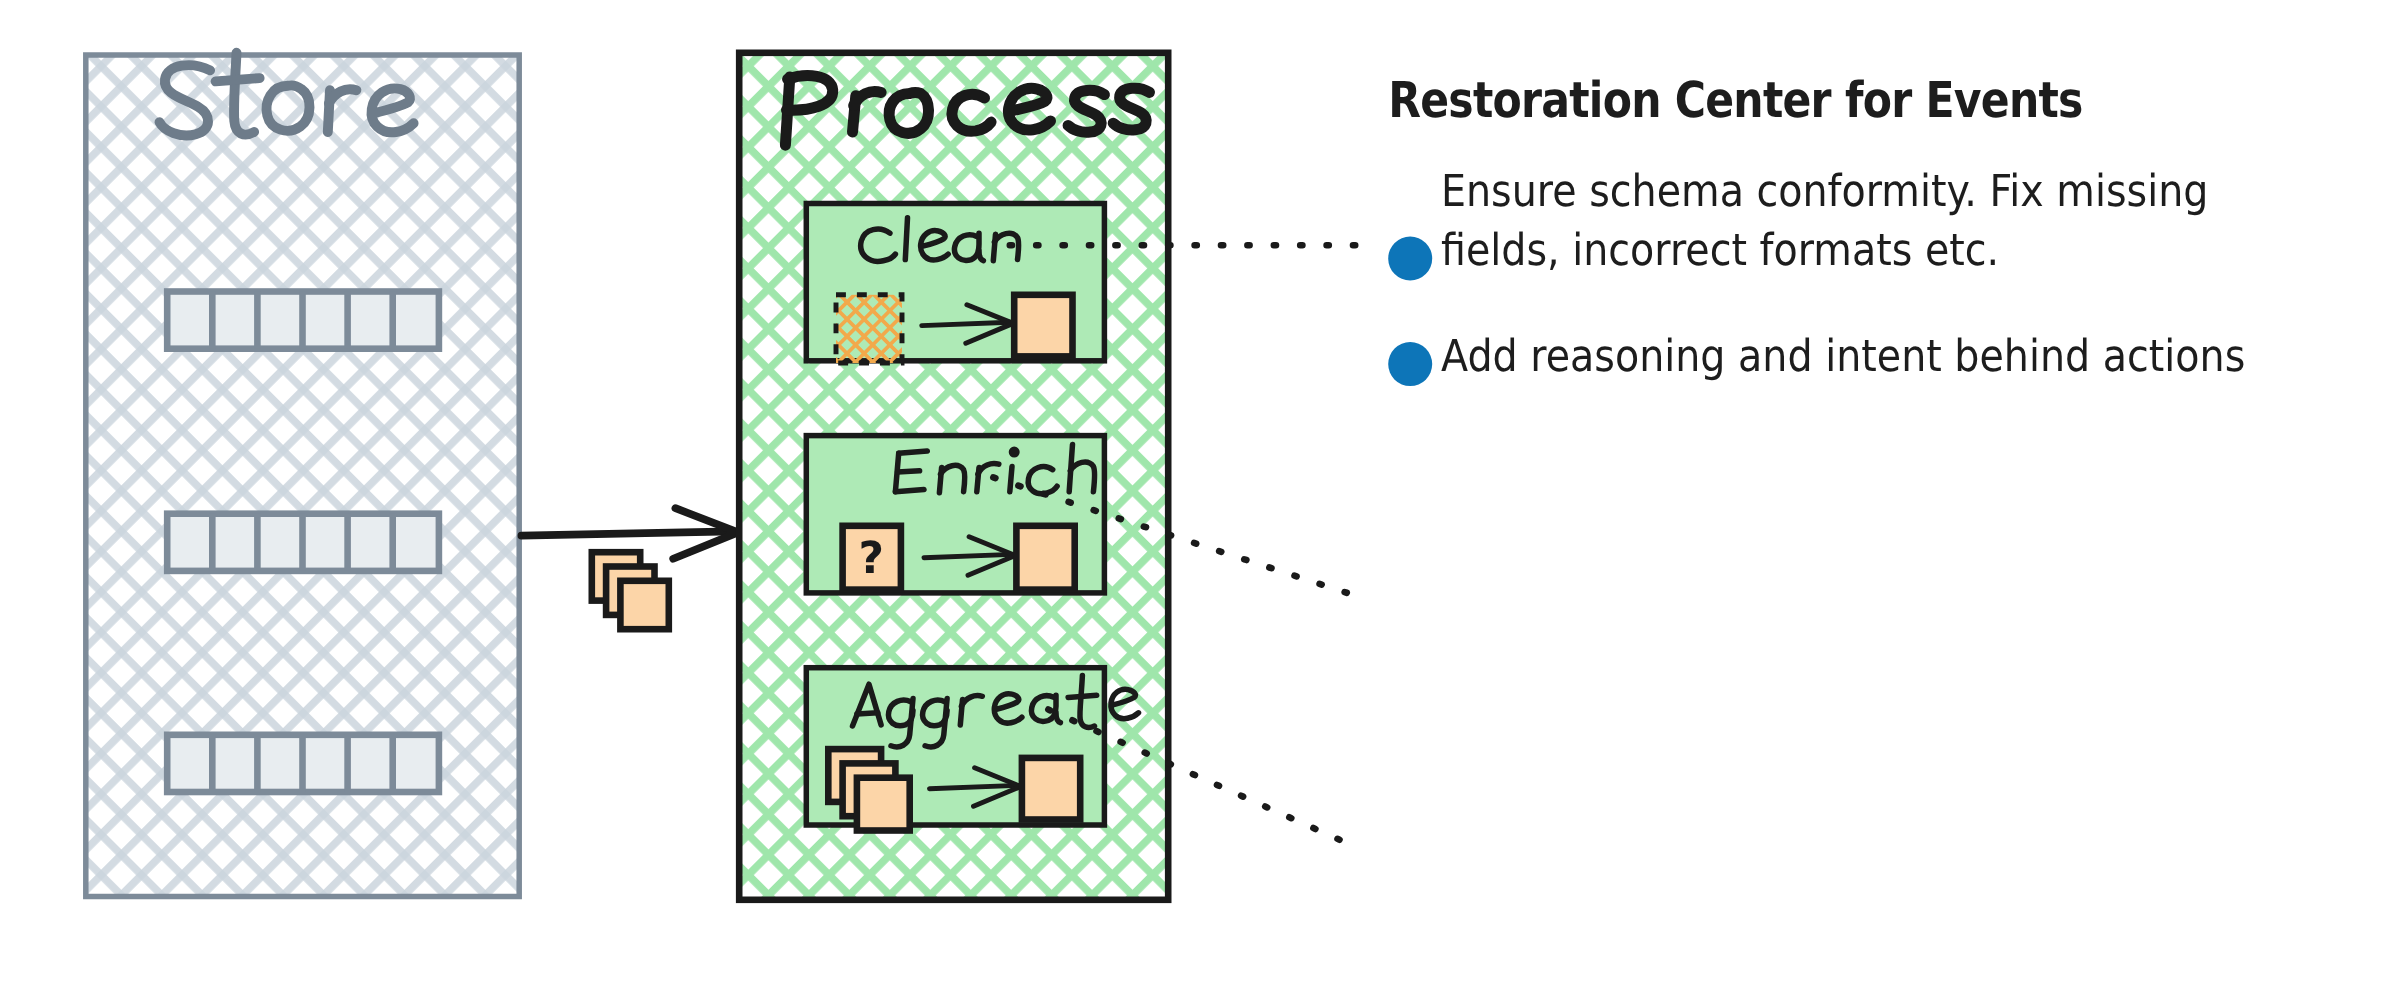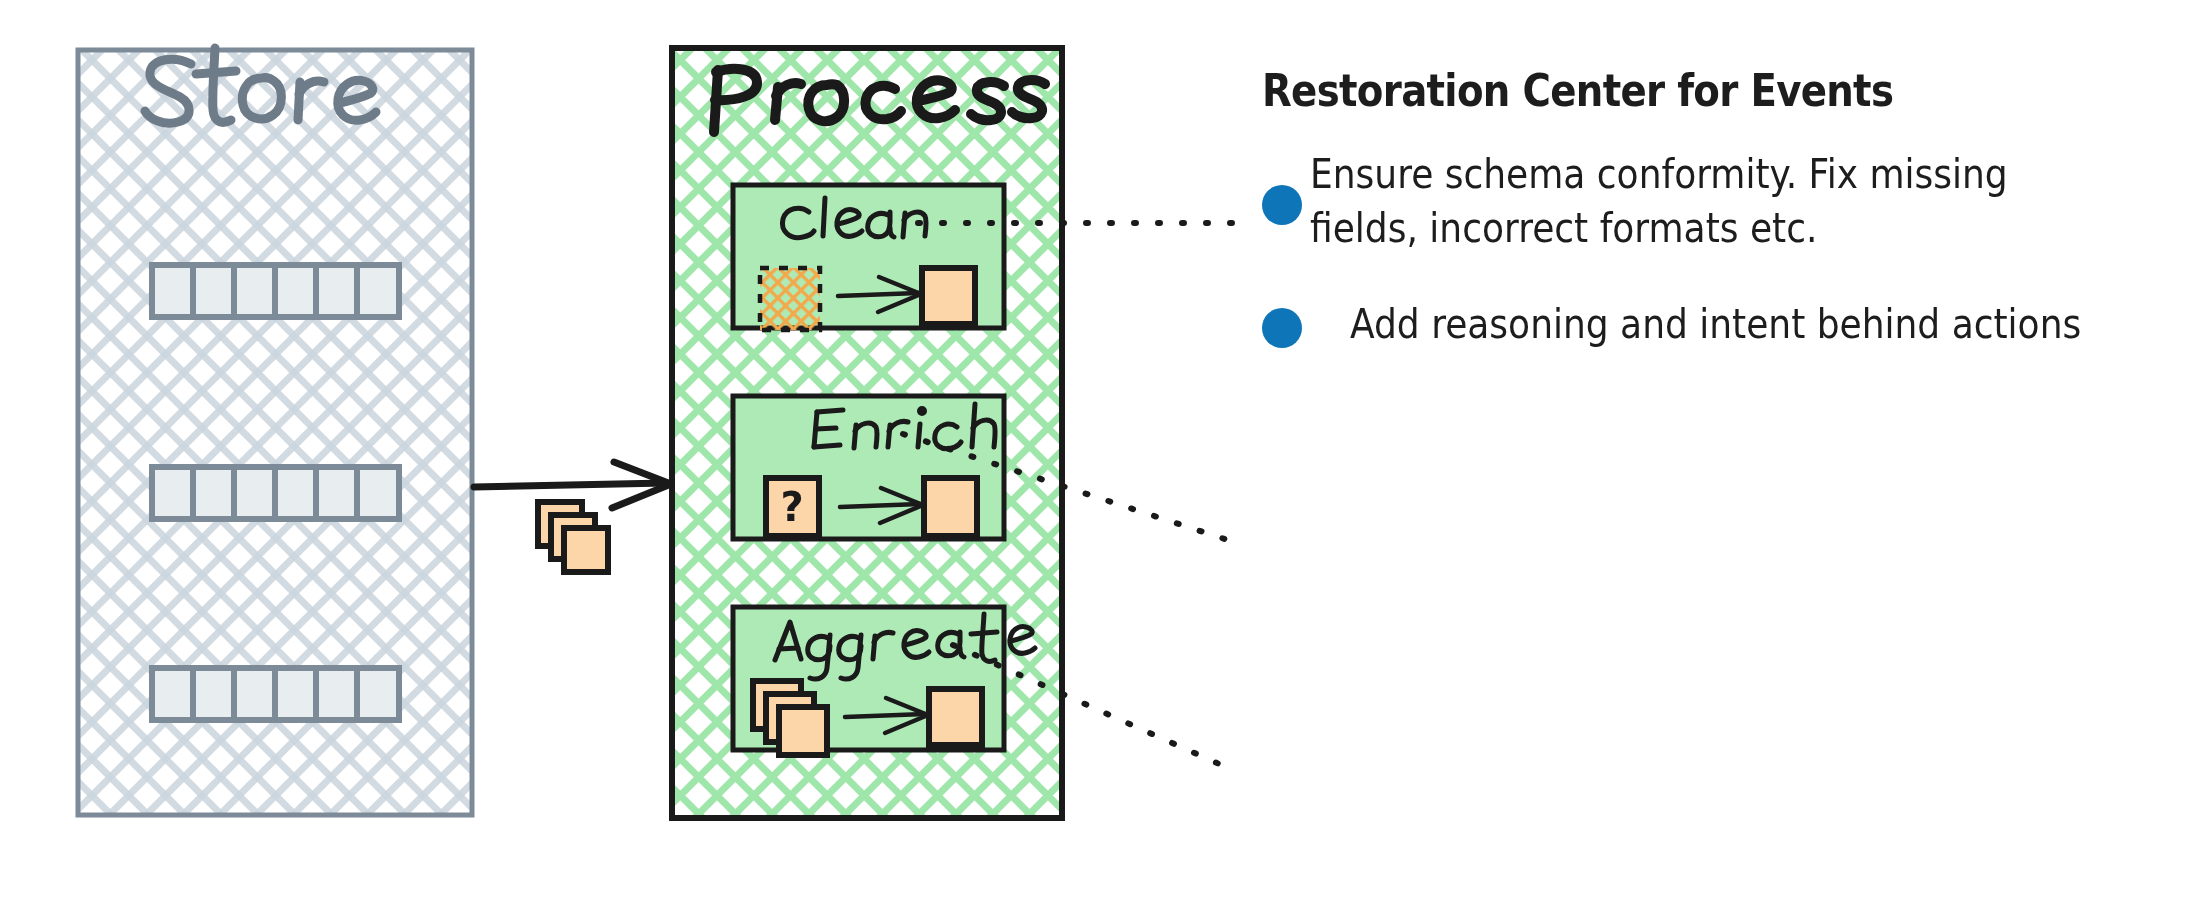--- a/index.html
+++ b/index.html
@@ -21,40 +21,40 @@
     letter-spacing:-0.8px;
     color:#1d1d1d;
     transform:scaleX(0.86);
     transform-origin:left center;
     white-space:nowrap;
     line-height:1.0;
     margin-bottom:34px;
   }
   .bullet-row{
     display:flex;
-    align-items:center;
+    align-items:flex-end;
     margin-bottom:42px;
   }
   .bullet-dot{
     flex:0 0 auto;
     width:40px;height:40px;border-radius:50%;
     background:#0d75b8;
     margin-top:7px;
     margin-right:8px;
   }
   .bullet-text{
     font-family:"DejaVu Sans","Liberation Sans",sans-serif;
     font-size:40px;
     line-height:1.35;
     color:#1d1d1d;
     transform:scaleX(0.90);
     transform-origin:left top;
     width:111%;
   }
-  .bullet-row.b2{margin-bottom:46px;gap:40px;}
+  .bullet-row.b2{margin-bottom:46px;}
 </style>
 </head>
 <body>
 
 <div id="canvas">
 
   <svg class="svg-layer" viewBox="0 0 2187 906">
     <defs>
       <pattern id="hatchGray" width="26" height="26" patternUnits="userSpaceOnUse" patternTransform="rotate(45)">
         <rect width="26" height="26" fill="#ffffff"></rect>

